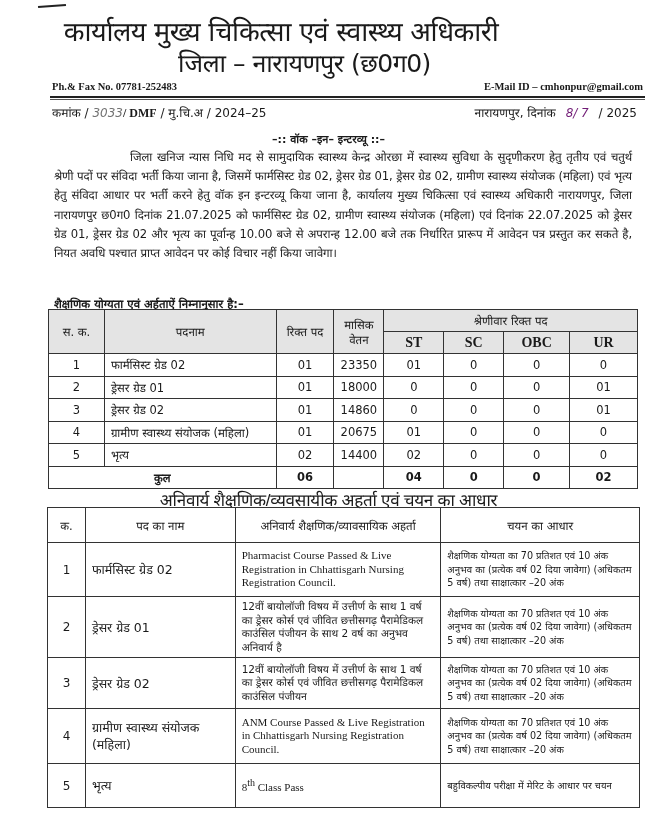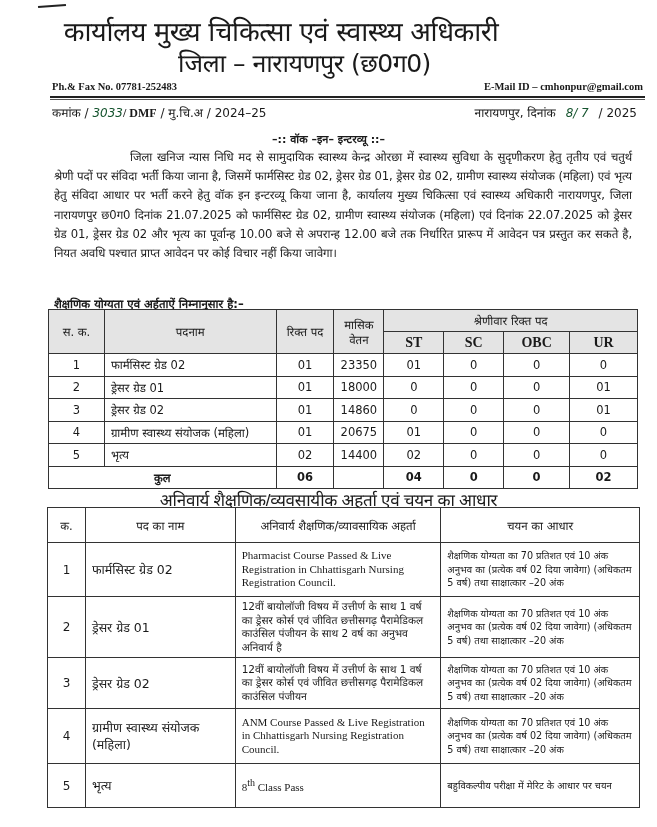--- a/index.html
+++ b/index.html
@@ -6,24 +6,24 @@
   body { width: 657px; height: 827px; position: relative; overflow: hidden; color: #1a1a1a; font-family: "Liberation Sans", "DejaVu Sans", sans-serif; }
   .pen-mark { position: absolute; left: 38px; top: 5px; width: 28px; height: 2px; background: #222; transform: rotate(-4deg); }
   .title1 { position: absolute; left: 0; width: 562px; top: 12px; text-align: center; font-size: 27px; font-family: "DejaVu Sans", sans-serif; letter-spacing: -0.5px; }
   .title2 { position: absolute; left: 0; width: 609px; top: 45px; text-align: center; font-size: 25px; font-family: "DejaVu Sans", sans-serif; letter-spacing: -0.5px; }
   .contact { position: absolute; top: 81px; font-family: "Liberation Serif", serif; font-weight: bold; font-size: 10.5px; }
   .contact.left { left: 52px; }
   .contact.right { right: 14px; }
   .rule-thick { position: absolute; left: 50px; right: 12px; top: 96px; height: 2px; background: #222; }
   .rule-thin { position: absolute; left: 50px; right: 12px; top: 99px; height: 1px; background: #555; }
   .ref { position: absolute; top: 104px; left: 52px; font-size: 12px; font-family: "DejaVu Sans", sans-serif; }
-  .ref .hand { font-family: "DejaVu Sans", sans-serif; font-style: italic; color: #14532d; }
+  .ref .hand { font-family: "DejaVu Sans", sans-serif; font-style: italic; color: #737373; }
   .ref .bold { font-family: "Liberation Serif", serif; font-weight: bold; }
   .date { position: absolute; top: 104px; right: 20px; font-size: 12px; font-family: "DejaVu Sans", sans-serif; }
-  .date .hand { font-style: italic; color: #14532d; margin: 0 6px; }
+  .date .hand { font-style: italic; color: #701a75; margin: 0 6px; }
   .walkin { position: absolute; left: 0; width: 657px; top: 131px; text-align: center; font-size: 11px; font-weight: bold; font-family: "DejaVu Sans", sans-serif; }
   .para { position: absolute; left: 54px; width: 578px; top: 148px; font-size: 11.6px; line-height: 19.2px; text-align: justify; font-family: "DejaVu Sans", sans-serif; text-indent: 76px; letter-spacing: -0.1px; }
   .sub-head { position: absolute; left: 54px; top: 296px; font-size: 11.5px; font-weight: bold; font-family: "DejaVu Sans", sans-serif; }
 
   table { border-collapse: collapse; position: absolute; font-family: "DejaVu Sans", sans-serif; }
   td, th { border: 1px solid #333; padding: 0; font-weight: normal; }
 
   .t1 { left: 48px; top: 309px; width: 590px; font-size: 11.5px; }
   .t1 th { background: #e4e4e4; height: 21px; }
   .t1 td { height: 21.5px; text-align: center; }

